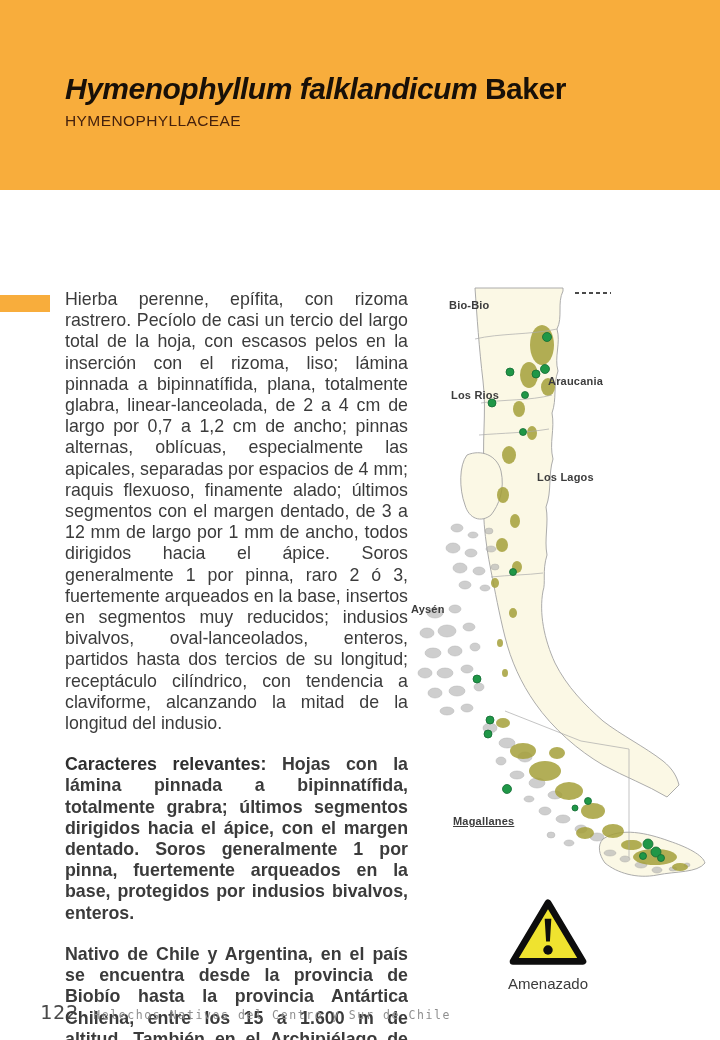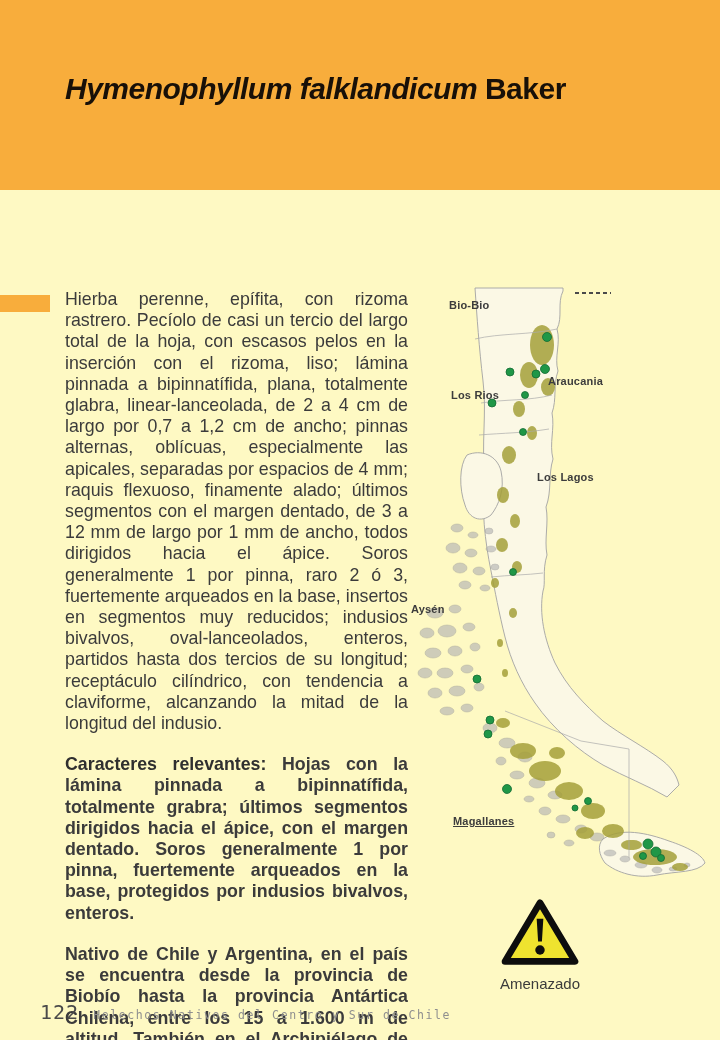--- a/index.html
+++ b/index.html
@@ -1,17 +1,17 @@
 <!DOCTYPE html>
 <html><head>
 <meta charset="utf-8">
 <style>
   html,body{margin:0;padding:0;background:#e8e8e8;}
   .page{
-    position:relative;width:720px;height:1040px;background:#fef9c3;
+    position:relative;width:720px;height:1040px;background:#ffffff;
     font-family:"Liberation Sans",sans-serif;overflow:hidden;margin:0 auto;
   }
   
   .band{
     position:absolute;left:0;top:0;width:720px;height:190px;background:#F8AD3C;
   }
   .band h1{
     position:absolute;left:65px;top:72px;margin:0;
     font-size:30px;font-weight:bold;color:#181008;letter-spacing:-.5px;white-space:nowrap;
   }
@@ -36,38 +36,39 @@
   .map{
     position:absolute;left:405px;top:283px;width:310px;height:600px;margin:0;
   }
   .map svg{position:absolute;left:0;top:0;}
   .map-label{
     position:absolute;font-size:11px;font-weight:bold;color:#3C3C3C;
     letter-spacing:.2px;white-space:nowrap;
   }
   
   .status{
-    position:absolute;left:500px;top:898px;width:96px;
+    position:absolute;left:500px;top:898px;width:96px;text-align:center;
   }
   .status .label{margin-top:3px;font-size:15px;color:#3B3B3B;}
   
   .footer{
     position:absolute;left:40px;top:1000px;width:640px;
     font-family:"DejaVu Sans Mono",monospace;display:flex;align-items:baseline;
   }
   .footer .pagenum{font-size:20px;color:#4A4A4A;letter-spacing:1px;}
   .footer .booktitle{font-size:11.5px;color:#8F8F8F;letter-spacing:1.6px;margin-left:14px;}
 </style>
 </head>
 <body>
 
 <div class="page">
 
   <header class="band">
     <h1><span class="sp">Hymenophyllum falklandicum</span> <span>Baker</span></h1>
+    <div class="family">HYMENOPHYLLACEAE</div>
   </header>
 
   <div class="accent-bar"></div>
 
   <main class="article">
     <p>Hierba perenne, epífita, con rizoma rastrero. Pecíolo de casi un tercio del largo total de la hoja, con escasos pelos en la inserción con el rizoma, liso; lámina pinnada a bipinnatífida, plana, totalmente glabra, linear-lanceolada, de 2 a 4 cm de largo por 0,7 a 1,2 cm de ancho; pinnas alternas, oblícuas, especialmente las apicales, separadas por espacios de 4 mm; raquis flexuoso, finamente alado; últimos segmentos con el margen dentado, de 3 a 12 mm de largo por 1 mm de ancho, todos dirigidos hacia el ápice. Soros generalmente 1 por pinna, raro 2 ó 3, fuertemente arqueados en la base, insertos en segmentos muy reducidos; indusios bivalvos, oval-lanceolados, enteros, partidos hasta dos tercios de su longitud; receptáculo cilíndrico, con tendencia a claviforme, alcanzando la mitad de la longitud del indusio.</p>
     <p class="gap"><b>Caracteres relevantes:</b> <span>Hojas con la lámina pinnada a bipinnatífida, totalmente grabra; últimos segmentos dirigidos hacia el ápice, con el margen dentado. Soros generalmente 1 por pinna, fuertemente arqueados en la base, protegidos por indusios bivalvos, enteros.</span></p>
     <p class="gap">Nativo de Chile y Argentina, en el país se encuentra desde la provincia de Biobío hasta la provincia Antártica Chilena, entre los 15 a 1.600 m de altitud. También en el Archipiélago de Juan Fernández.</p>
 
   </main>

